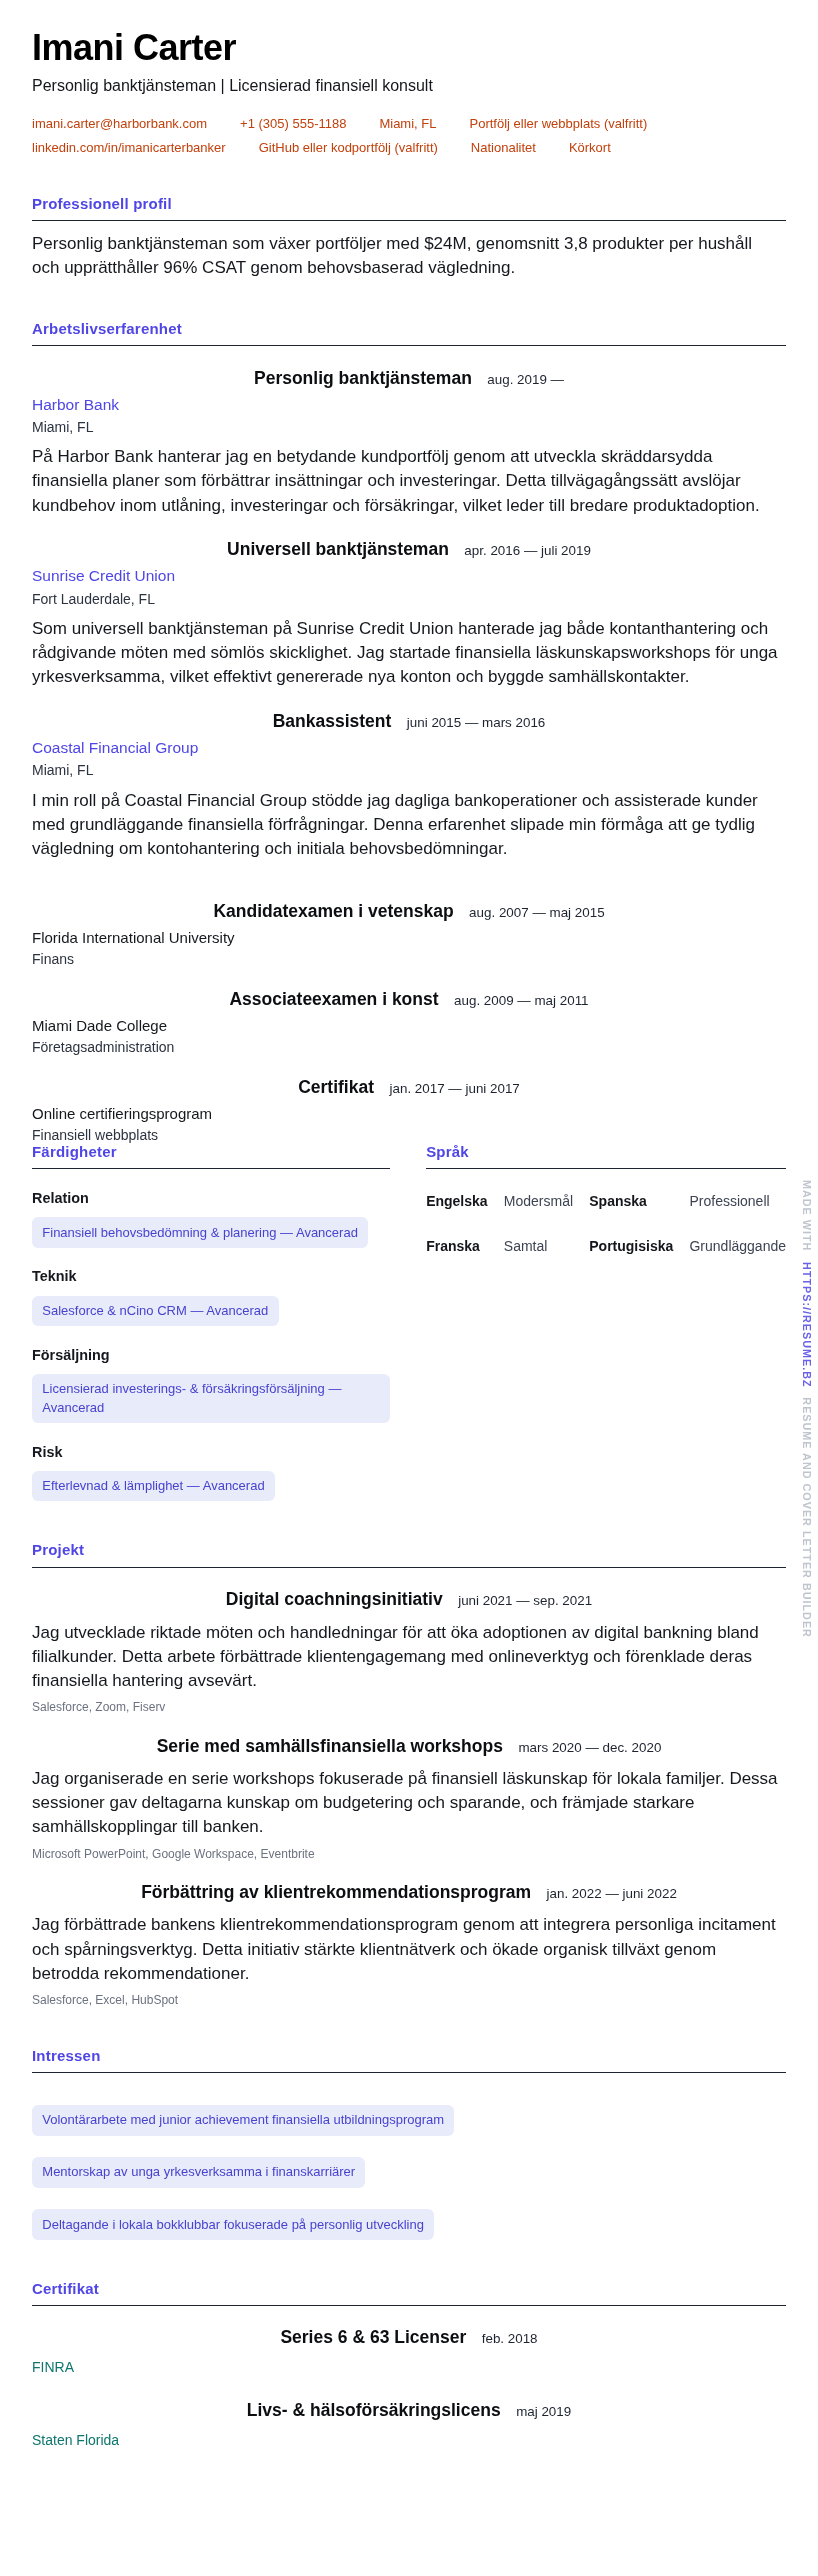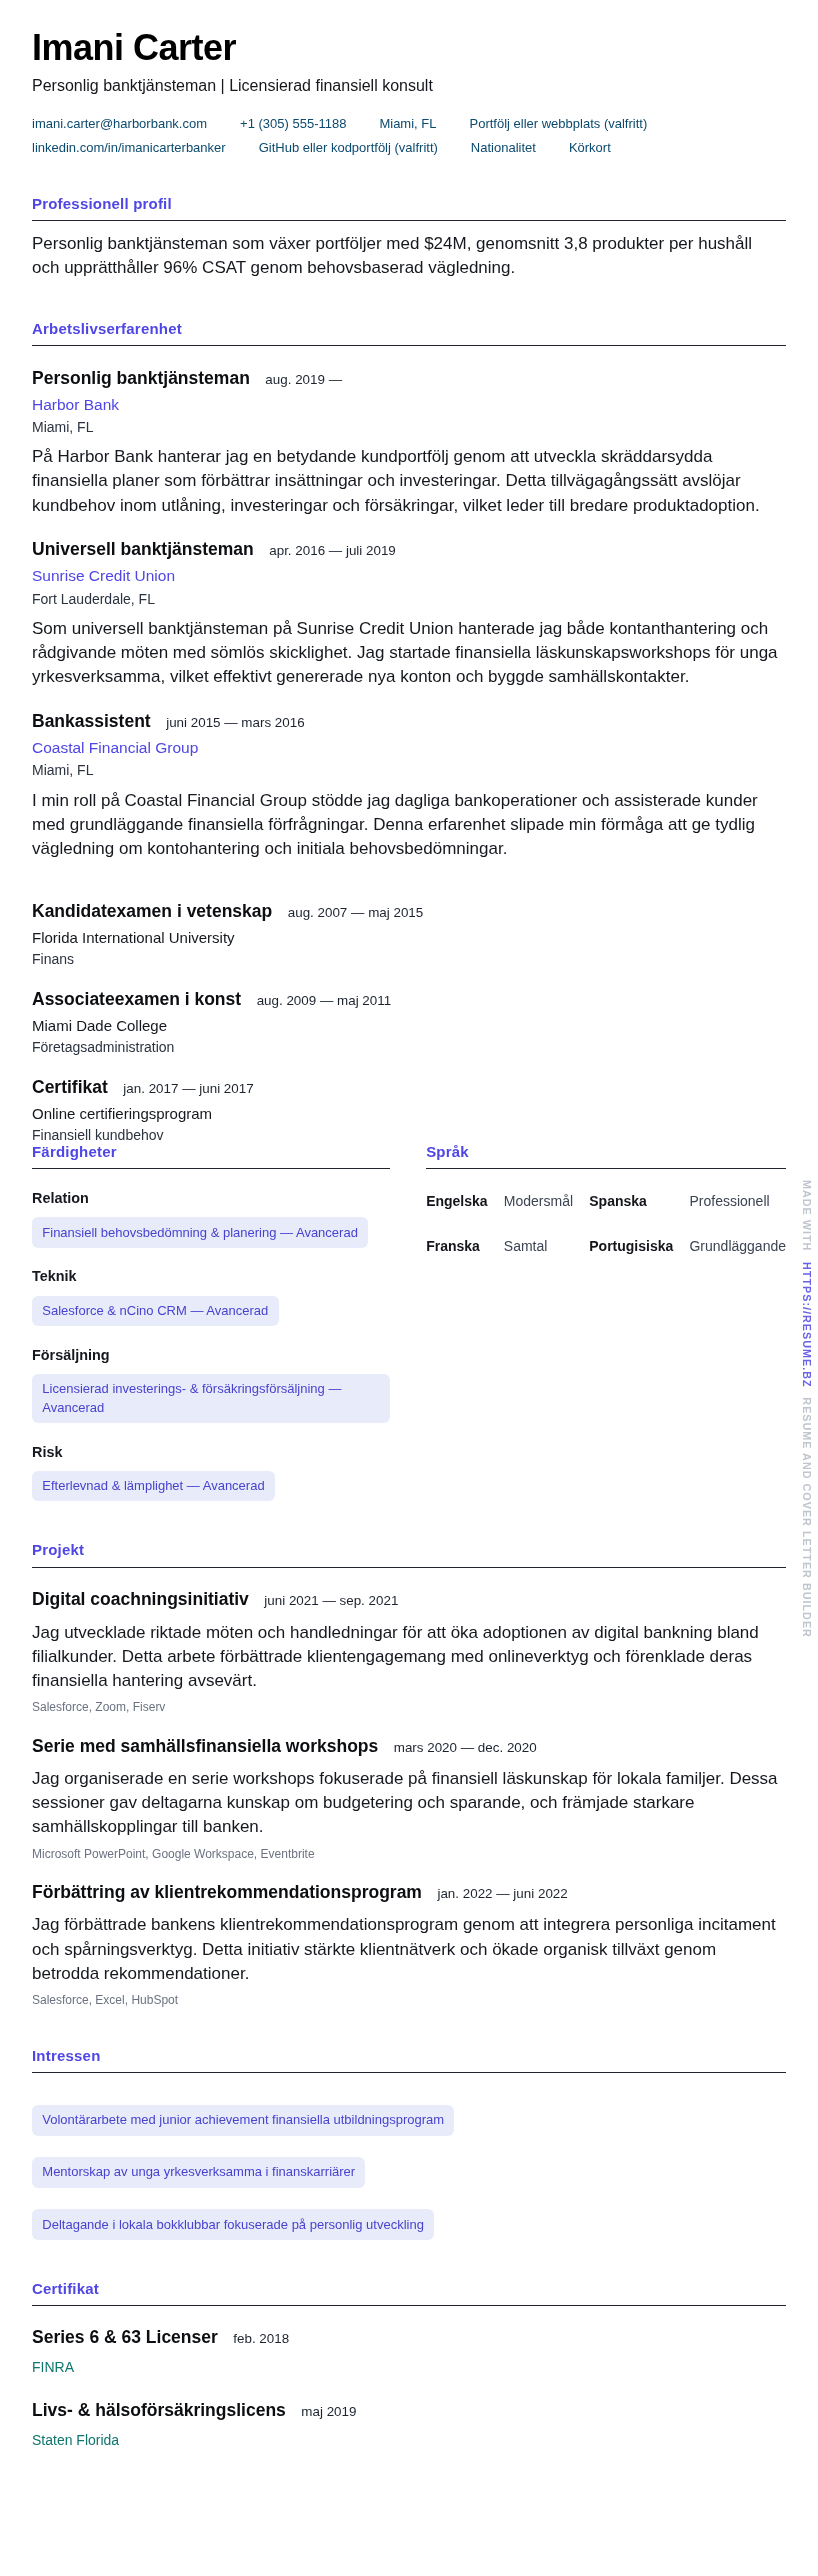--- a/index.html
+++ b/index.html
@@ -5,31 +5,31 @@
   * { margin:0; padding:0; box-sizing:border-box; }
   html,body { background:#ffffff; }
   body {
     width:818px; min-height:2718px; position:relative;
     font-family:"Liberation Sans", sans-serif; color:#16181d;
   }
   .page { padding:27px 32px 36px 32px; position:relative; }
 
   .name { font-size:36px; font-weight:700; letter-spacing:-0.5px; color:#000; }
   .subtitle { margin-top:8.2px; font-size:16px; color:#15171c; }
-  .contacts { margin-top:20.6px; display:flex; flex-wrap:wrap; column-gap:33px; row-gap:7.2px; font-size:13px; color:#0c4a6e; }
+  .contacts { margin-top:20.6px; display:flex; flex-wrap:wrap; column-gap:33px; row-gap:7.2px; font-size:13px; color:#c2410c; }
   .contacts.second { margin-top:9.3px; }
 
   .section { margin-top:40px; }
   .sec-h {
     color:var(--accent,#4f46e5); font-size:15px; font-weight:700; letter-spacing:0.2px;
     padding-bottom:8.2px; border-bottom:1px solid var(--rule,#1f2430);
   }
   .entry { margin-top:21.6px; }
   .entry + .entry { }
-  .entry-head { display:flex; justify-content:flex-start; align-items:baseline; gap:15.5px; }
+  .entry-head { display:flex; justify-content:center; align-items:baseline; gap:15.5px; }
   .entry-title { font-size:17.5px; font-weight:700; color:#0c0e12; }
   .entry-date { font-size:13.4px; color:#1d2430; white-space:nowrap; flex-shrink:0; }
   .company { display:inline-block; margin-top:7.2px; font-size:15.5px; color:var(--accent,#4f46e5); text-decoration:none; cursor:pointer; }
   .loc { margin-top:5.2px; font-size:14px; color:#2c3340; }
   .desc { margin-top:10.3px; font-size:17px; line-height:1.42; color:#15181e; max-width:748px; }
 
   .edu-school { margin-top:7.2px; font-size:15px; color:#15181e; }
   .edu-field { margin-top:5.2px; font-size:14px; color:#2c3340; }
 
   .twocol { display:flex; gap:36px; }
@@ -147,21 +147,21 @@
       <div class="edu-school">Miami Dade College</div>
       <div class="edu-field">Företagsadministration</div>
     </div>
 
     <div class="entry">
       <div class="entry-head">
         <h3 class="entry-title">Certifikat</h3>
         <span class="entry-date">jan. 2017 — juni 2017</span>
       </div>
       <div class="edu-school">Online certifieringsprogram</div>
-      <div class="edu-field">Finansiell kundbehov</div>
+      <div class="edu-field">Finansiell webbplats</div>
     </div>
   </section>
 
   <div class="twocol">
     <section class="col-skills">
       <h2 class="sec-h">Färdigheter</h2>
 
       <div class="skill-group">
         <div class="skill-cat">Relation</div>
         <span class="badge">Finansiell behovsbedömning &amp; planering — Avancerad</span>

